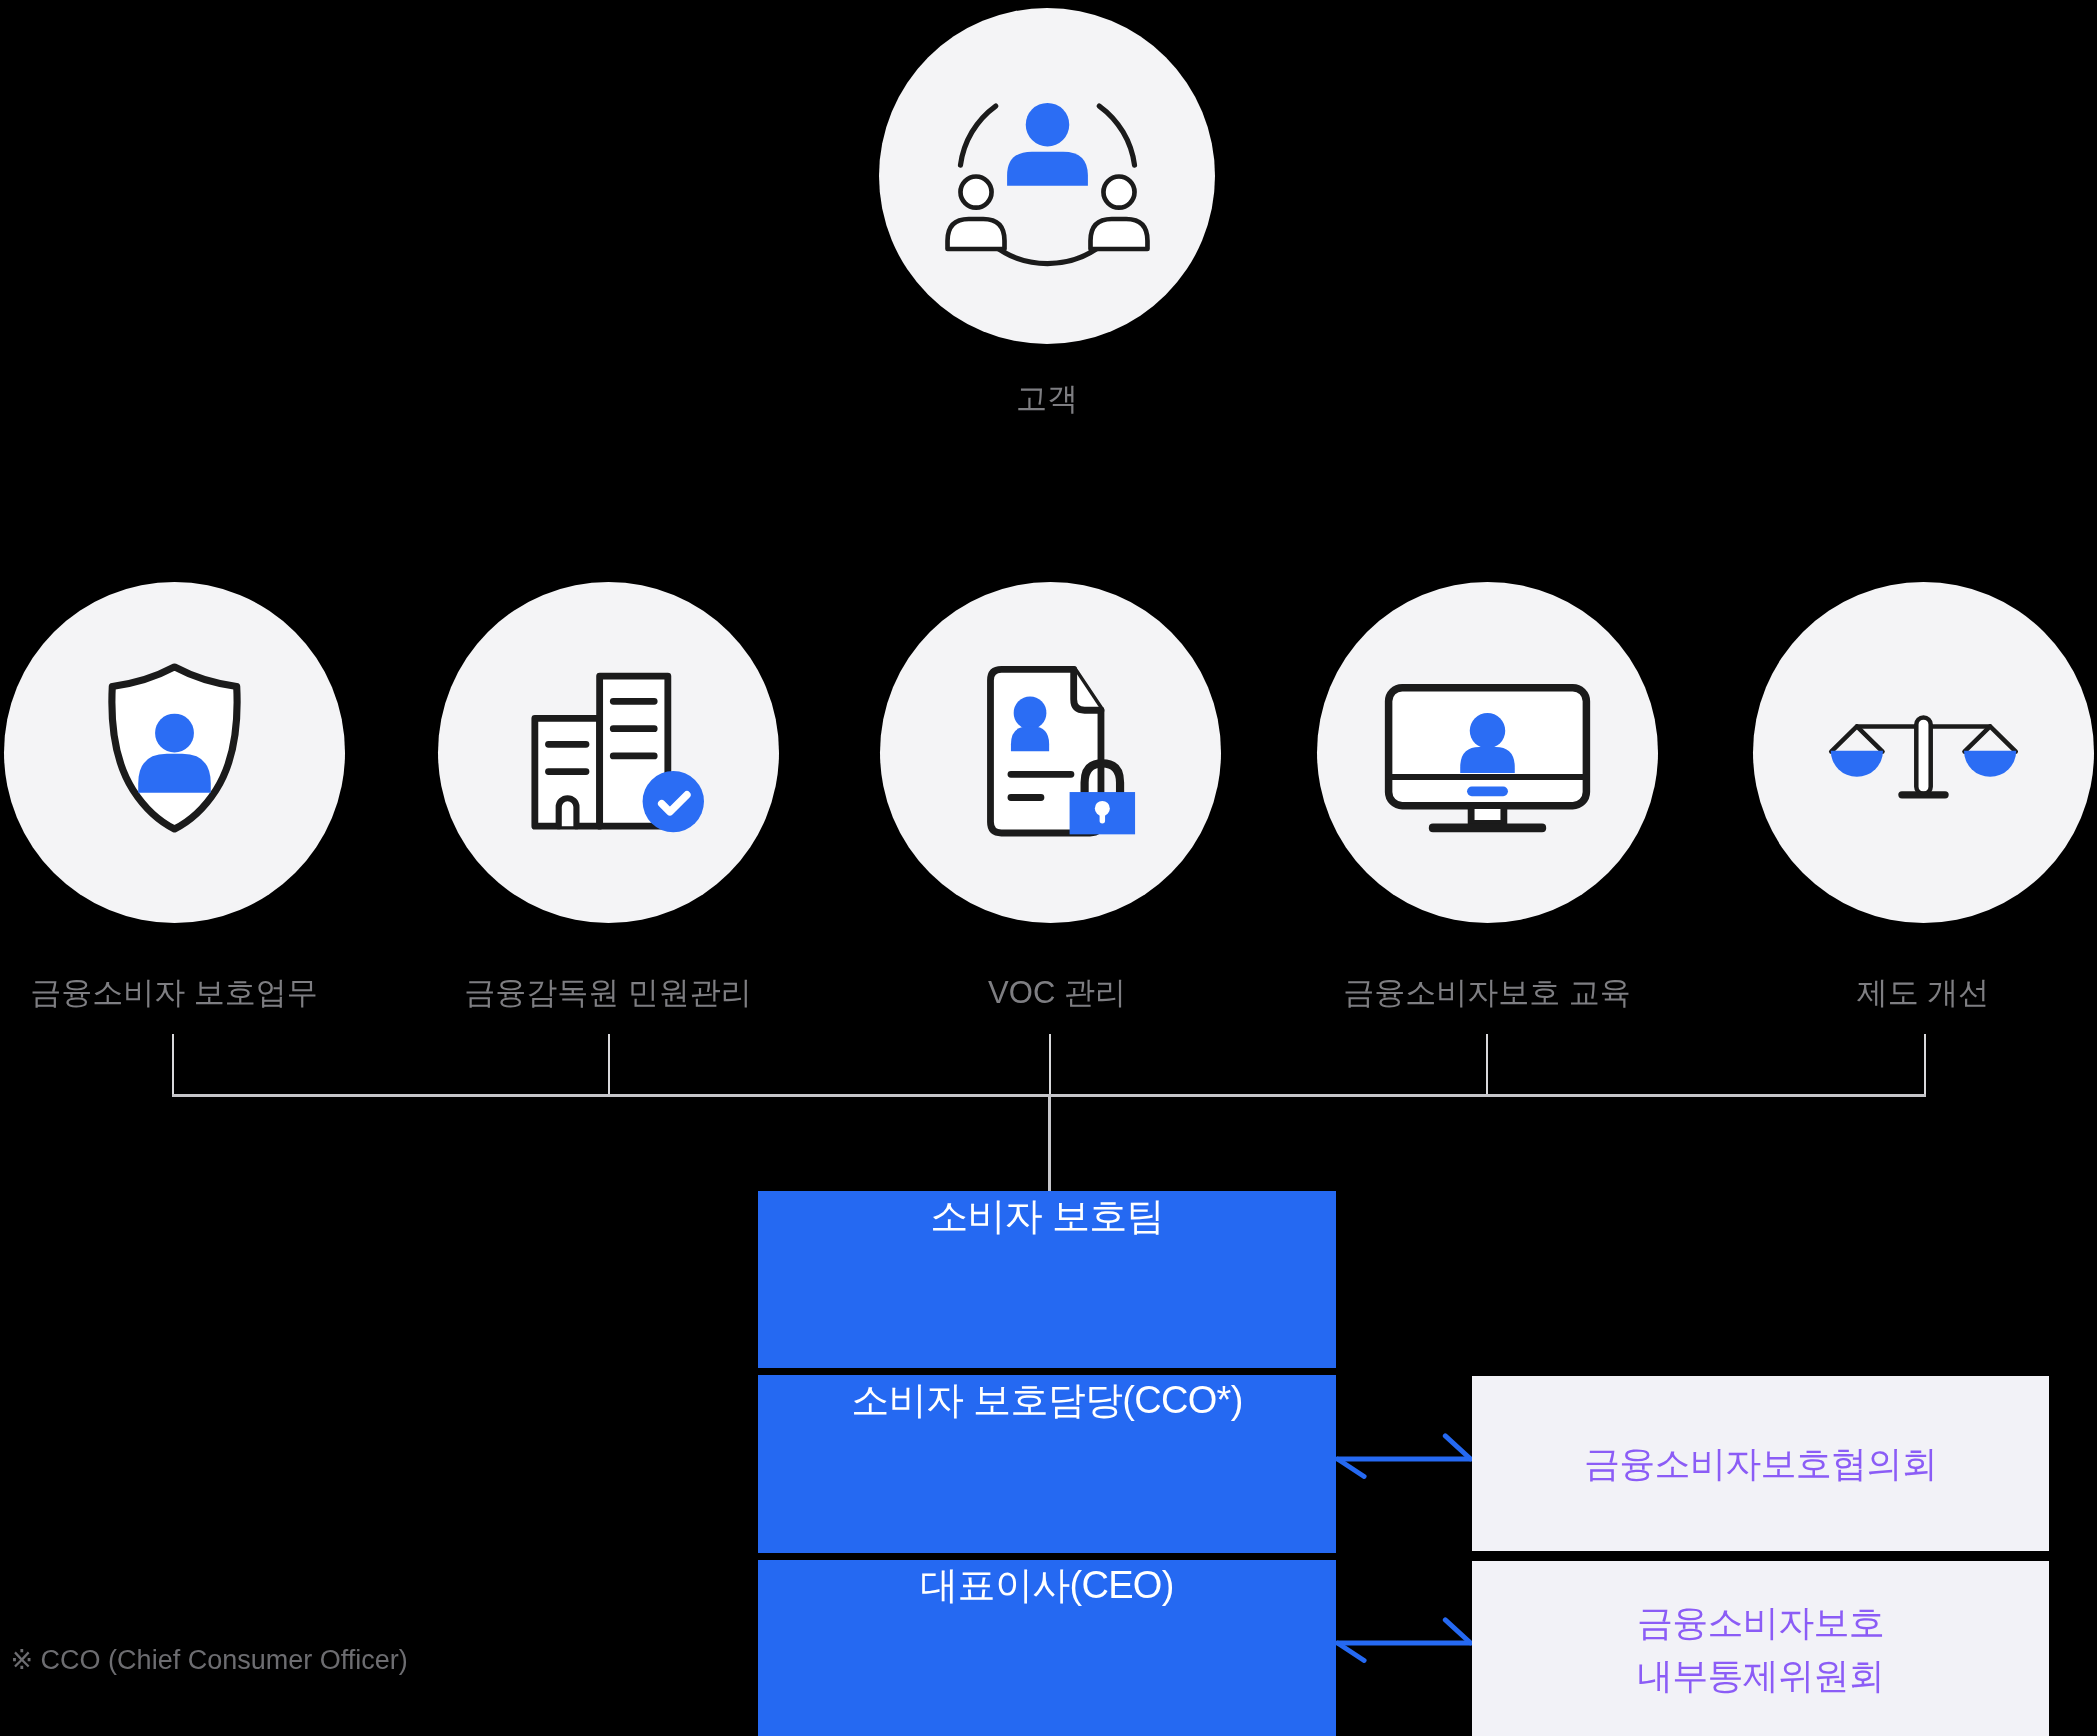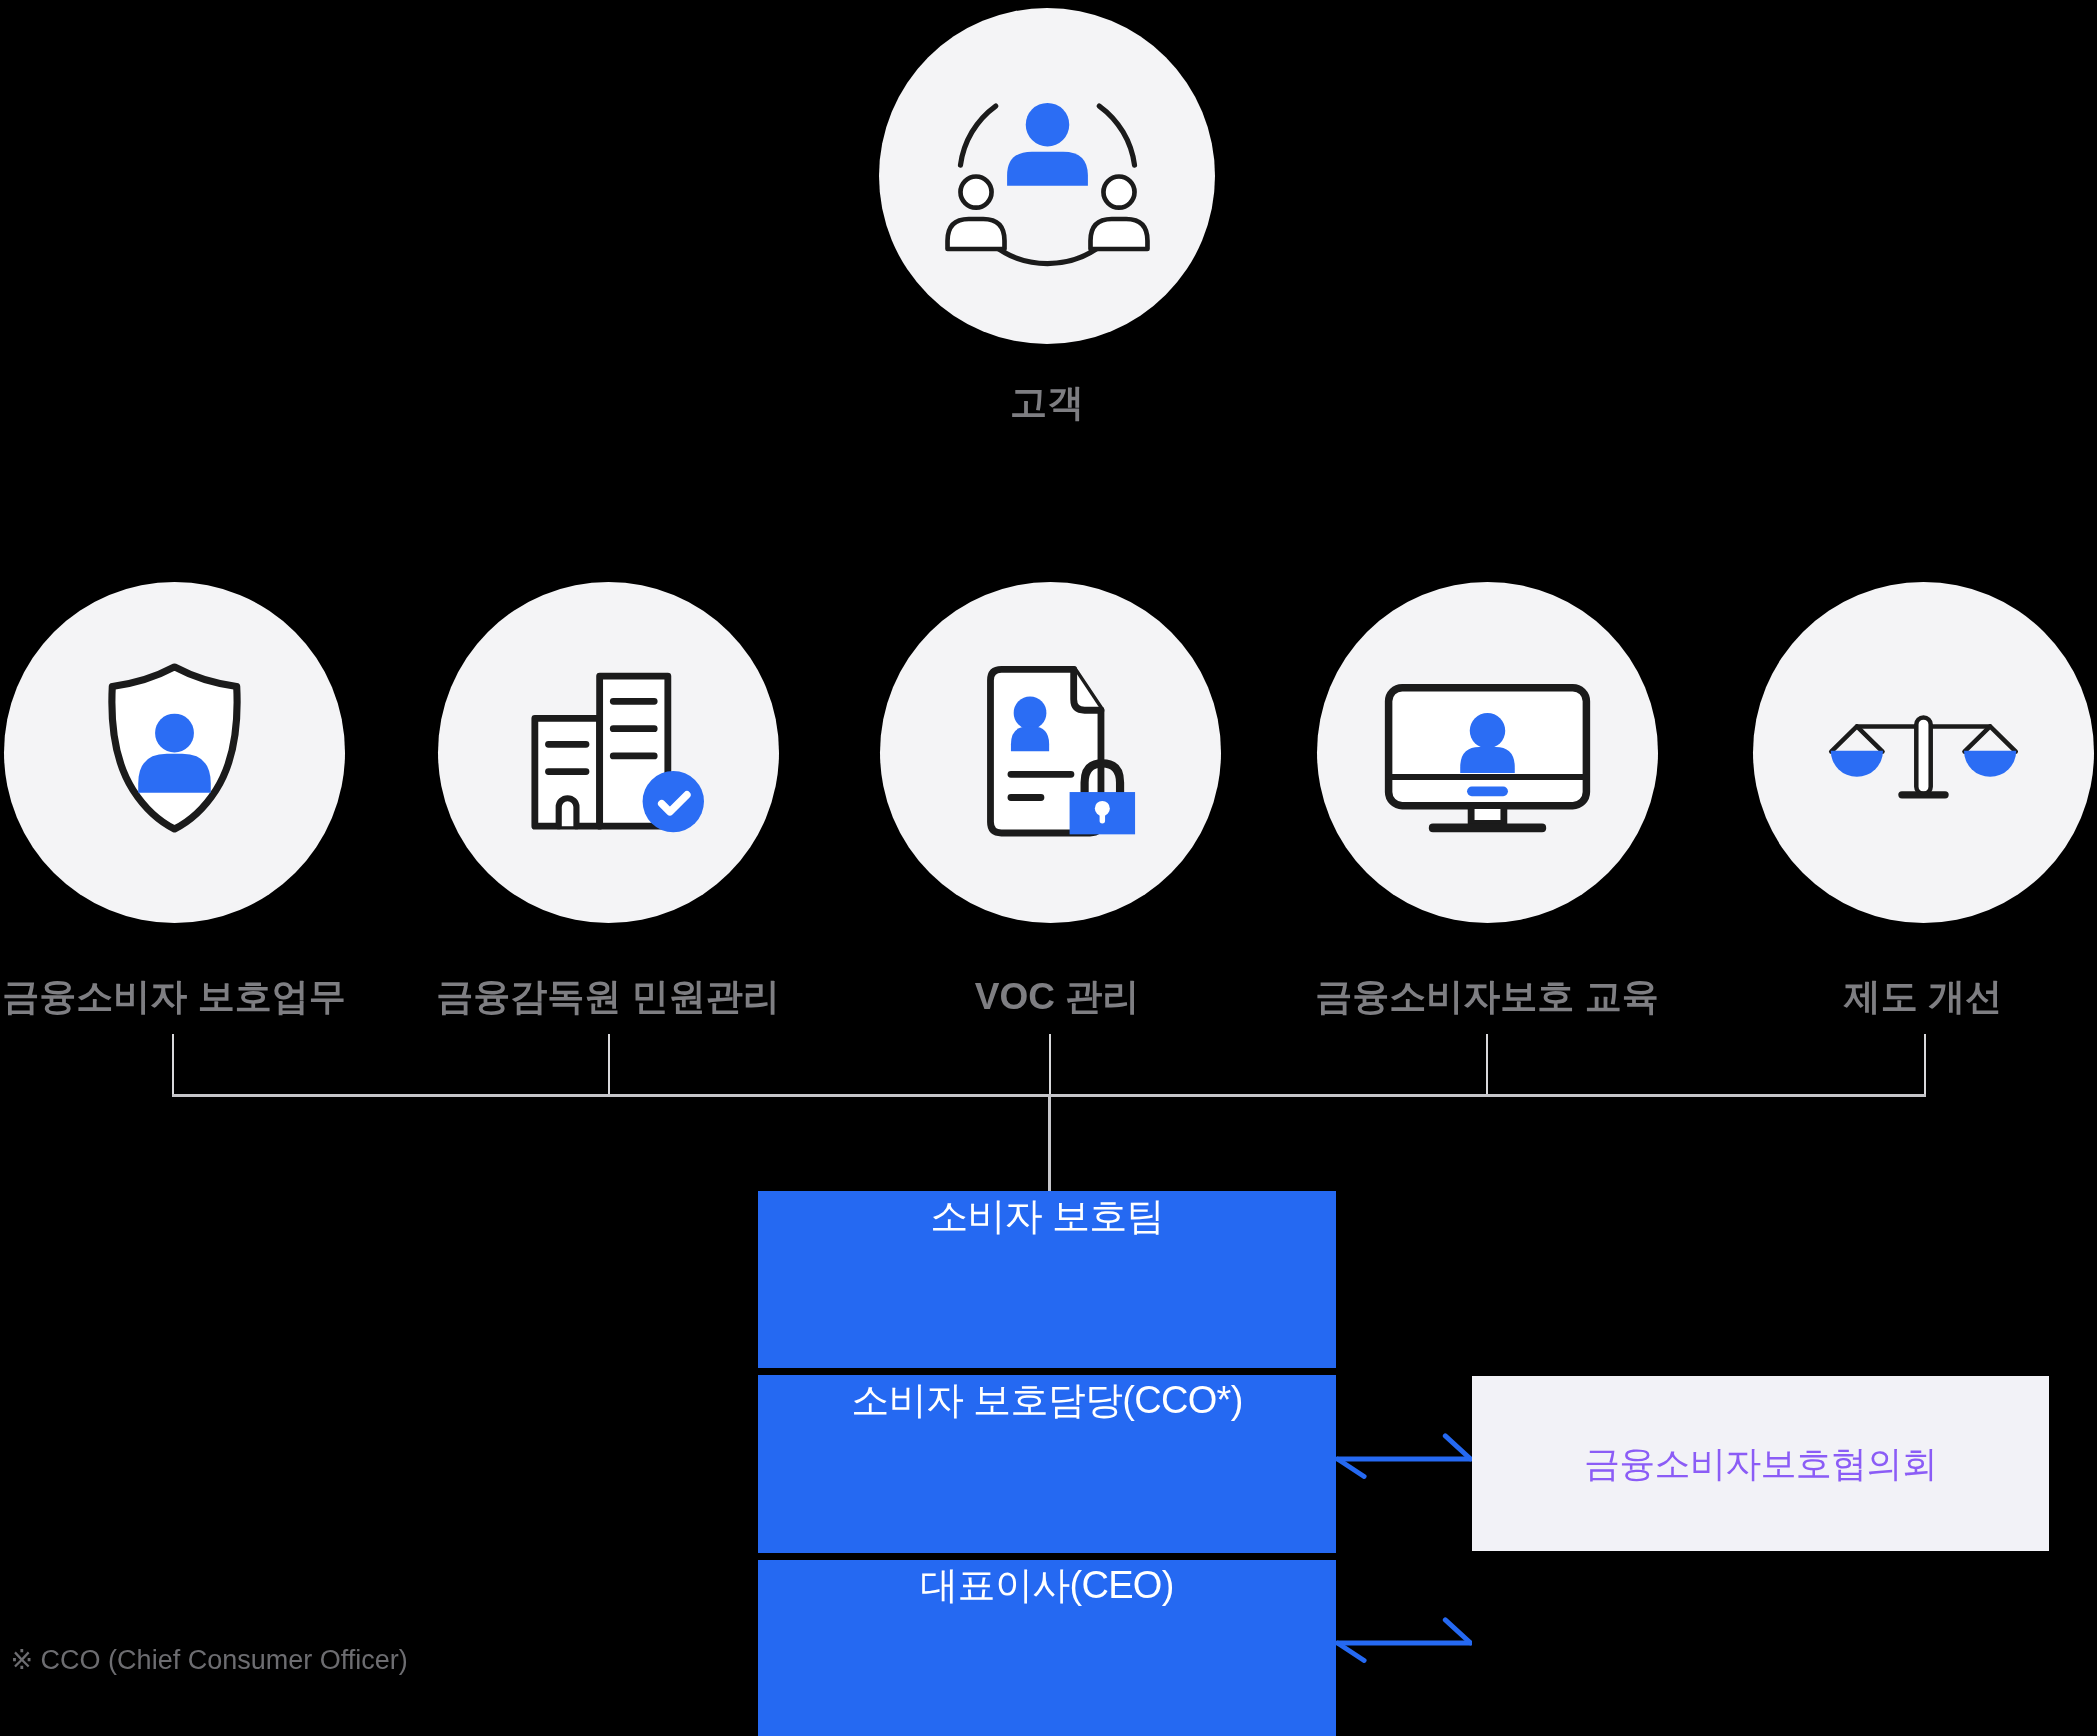--- a/index.html
+++ b/index.html
@@ -1,22 +1,22 @@
 <!DOCTYPE html>
 <html style="font-size:11.2px"><head>
 <meta charset="utf-8">
 <style>
   html,body{margin:0;padding:0;background:#000;}
   .canvas{position:relative;width:2097px;height:1737px;background:#000;overflow:hidden;
           font-family:"Liberation Sans","DejaVu Sans",sans-serif;}
   .circle{position:absolute;border-radius:50%;background:#F4F4F6;
           display:flex;align-items:center;justify-content:center;}
   .circle svg{display:block;}
-  .node-label{position:absolute;transform:translateX(-50%);color:#7E7E82;font-size:37px;
-              font-weight:700;white-space:nowrap;text-align:center;}
+  .node-label{position:absolute;transform:translateX(-50%);color:#7E7E82;font-size:31px;
+              font-weight:400;white-space:nowrap;text-align:center;}
   .stub{position:absolute;width:2.1px;background:#D8D8DB;}
   .hline{position:absolute;height:2.8px;background:#C6C6CA;}
   .vline{position:absolute;width:2.8px;background:#C6C6CA;}
   .blue-box{position:absolute;left:758px;width:578px;background:#2569F2;color:#fff;
             display:flex;align-items:flex-start;justify-content:center;font-size:38px;
             font-weight:500;letter-spacing:-0.7px;white-space:nowrap;}
   .panel-box{position:absolute;left:1472px;width:577px;background:#F2F2F7;color:#8b5cf6;
              display:flex;flex-direction:column;align-items:center;justify-content:center;
              font-size:36px;font-weight:500;letter-spacing:-0.7px;line-height:53px;white-space:nowrap;}
   .arrow{position:absolute;left:1336px;width:136px;height:56px;}
@@ -150,19 +150,23 @@
     <g stroke="#2569F2" stroke-width="7" stroke-linecap="round" fill="none">
       <path d="M 2 40 H 192"></path>
       <path d="M 2 40 L 40 65"></path>
       <path d="M 192 40 L 156 7"></path>
     </g>
   </svg>
 
   <div class="panel-box" style="top:1376px;height:175px;">
     <span>금융소비자보호협의회</span>
   </div>
+  <div class="panel-box" style="top:1561px;height:175px;">
+    <span>금융소비자보호</span>
+    <span>내부통제위원회</span>
+  </div>
 
   <div class="footnote">
     <div>※ CCO (Chief Consumer Officer)</div>
   </div>
 
 </div>
 
 
 </body></html>

